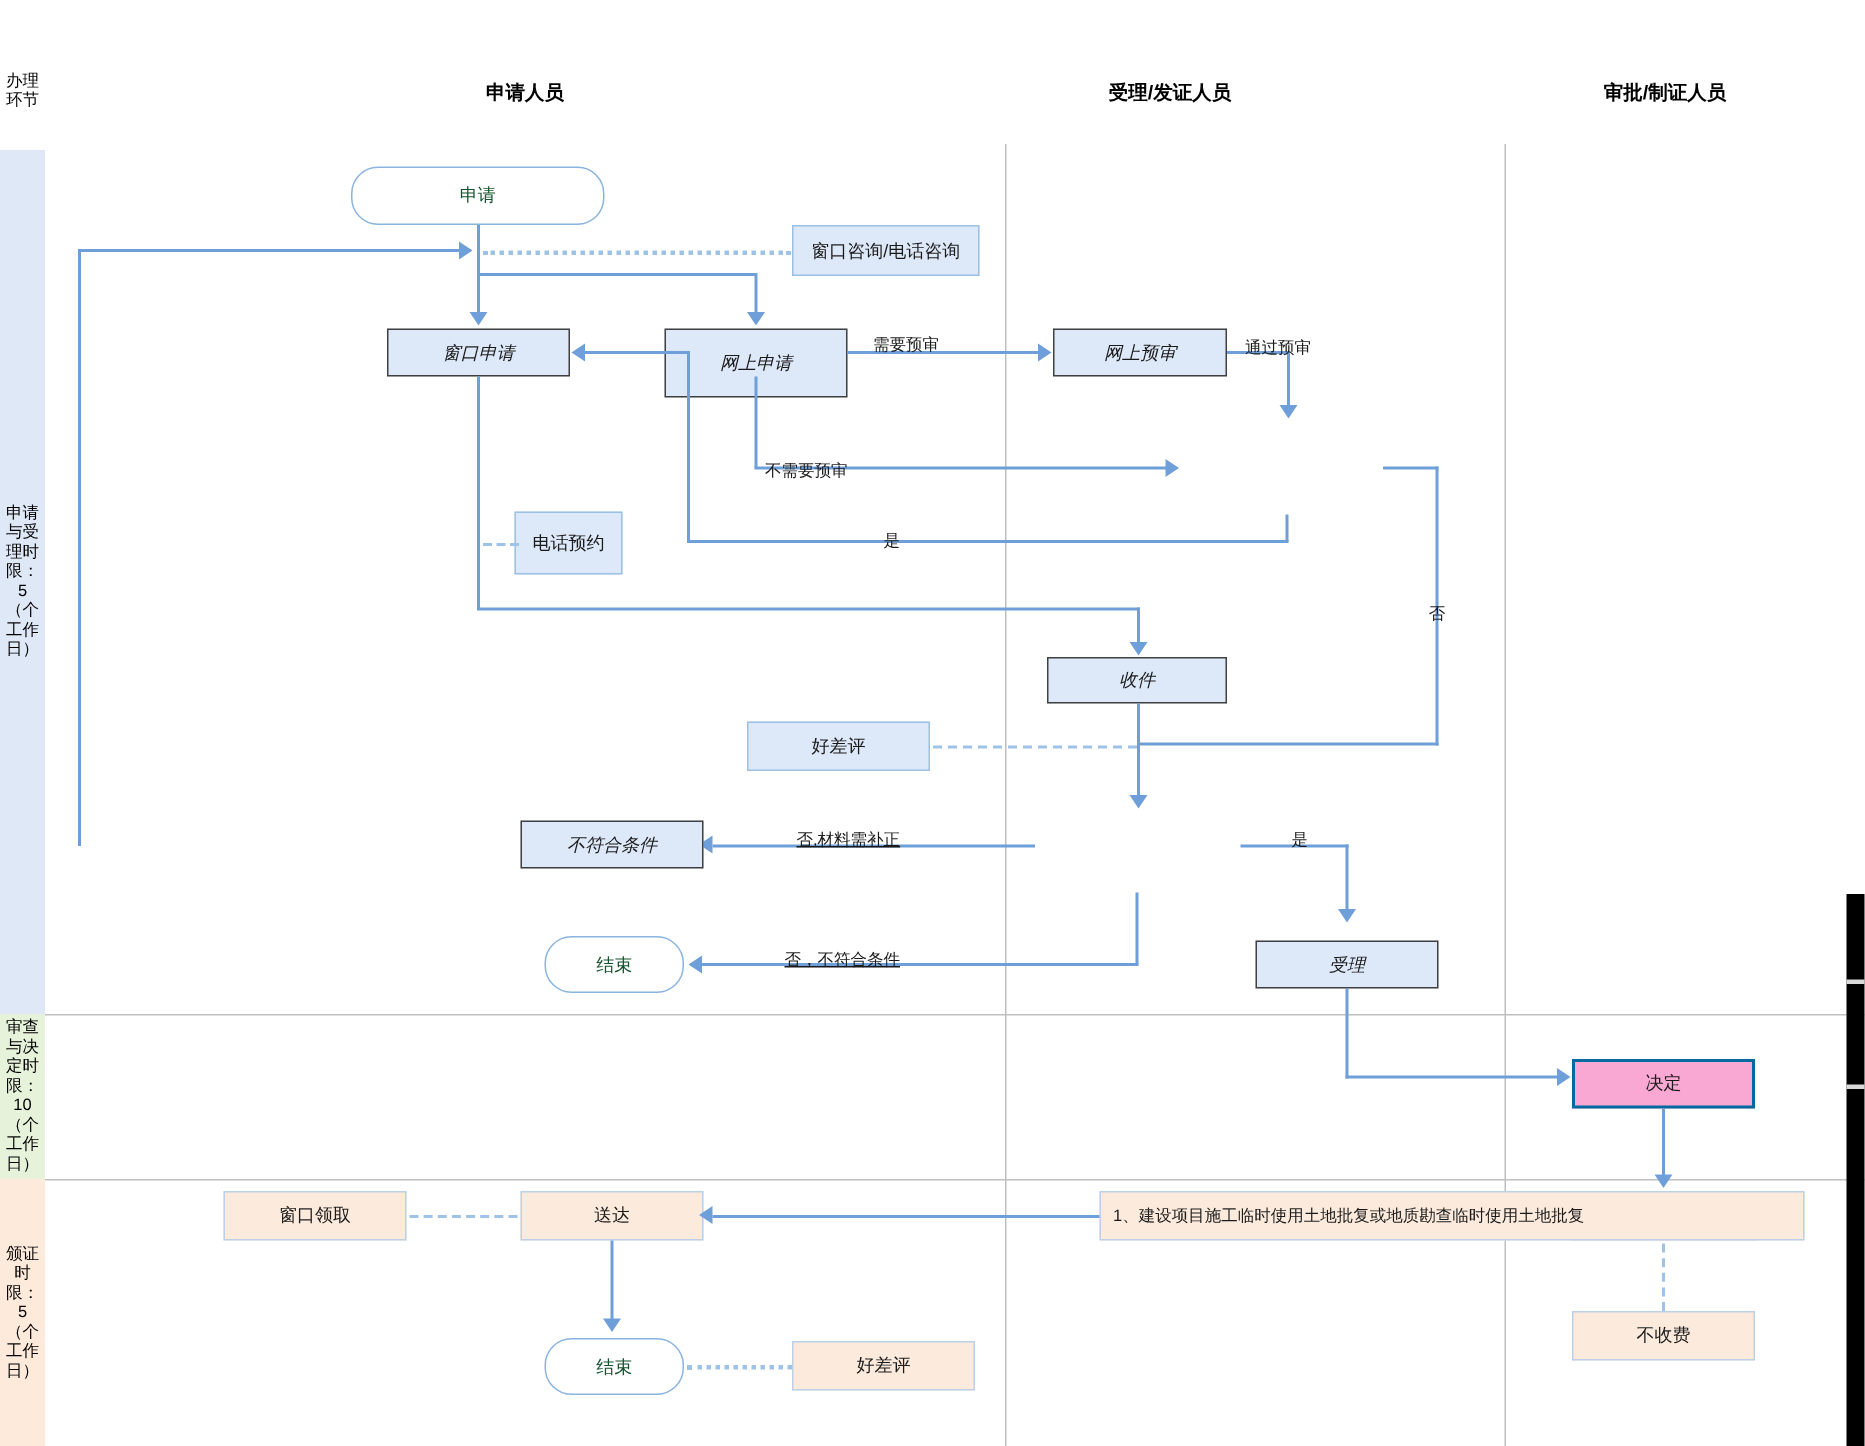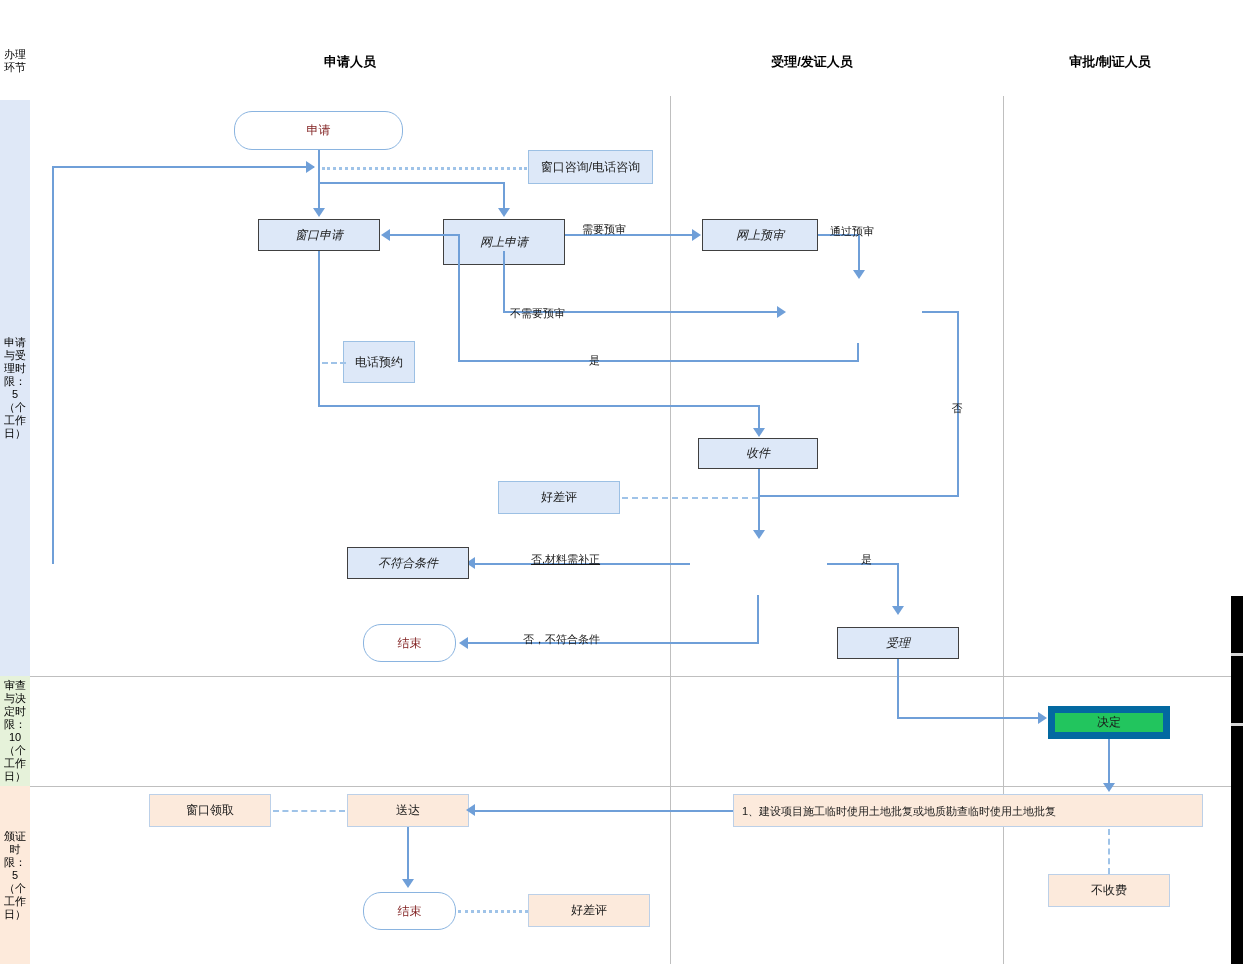--- a/index.html
+++ b/index.html
@@ -42,25 +42,25 @@
   .hdiv{position:absolute;height:1px;background:#bfbfbf;left:30px;right:0;}
 
   
   .node{
     position:absolute;box-sizing:border-box;display:flex;
     align-items:center;justify-content:center;text-align:center;
     font-size:12px;line-height:15px;color:#1a1a1a;
   }
   .proc-blue{background:#dde8f8;border:1px solid #404040;font-style:italic;}
   .note-blue{background:#dde8f8;border:1px solid #9cc0e4;}
-  .proc-green{background:#22c55e;border:7px solid #0369a1;text-align:right;}
+  .proc-green{background:#f9a8d4;border:2px solid #0369a1;text-align:right;}
   .proc-orange{background:#fceadc;border:1px solid #bcd0e8;}
   .term{
     background:#ffffff;border:1px solid #8ab4e0;border-radius:18px;
-    color:#7f1d1d;font-size:12px;
+    color:#14532d;font-size:12px;
   }
 
   
   .diamond{position:absolute;}
   .diamond .dshape{
     position:absolute;left:0;top:0;width:100%;height:100%;
     background:#dde8f8;border:1px solid #9cc0e4;
     transform:rotate(45deg);
   }
   .diamond .dtxt{
@@ -109,21 +109,21 @@
   .scroll-strip{position:absolute;background:#000;}
   .scroll-gap{position:absolute;background:#d9d9d9;}
 </style>
 </head>
 <body>
 
 <div id="stage">
 
 
   <div class="lane-head" style="left:260px;top:53px;width:180px;">申请人员</div>
-  <div class="lane-head" style="left:732px;top:53px;width:160px;">受理/发证人员</div>
+  <div class="lane-head" style="left:700px;top:53px;width:160px;">受理/发证人员</div>
   <div class="lane-head" style="left:1030px;top:53px;width:160px;">审批/制证人员</div>
 
   <div class="phase-col">
     <div class="phase phase-top" style="top:22px;height:78px;">
       <span>办理环节</span>
     </div>
     <div class="phase phase-a" style="top:100px;height:576px;">
       <span>申请与受理时限：5（个工作日）</span>
     </div>
     <div class="phase phase-b" style="top:676px;height:110px;">
@@ -210,21 +210,21 @@
 
 
   <div class="ln lnh" style="left:475px;top:563px;width:215px;"></div>
   <div class="arw arw-l" style="left:466px;top:557px;"></div>
   <div class="elbl" style="left:531px;top:552px;text-decoration:underline;">否,材料需补正</div>
   <div class="node proc-blue" style="left:347px;top:547px;width:122px;height:32px;">不符合条件</div>
 
   <div class="ln lnv" style="left:757px;top:595px;height:48px;"></div>
   <div class="ln lnh" style="left:468px;top:642px;width:291px;"></div>
   <div class="arw arw-l" style="left:459px;top:637px;"></div>
-  <div class="elbl" style="left:523px;top:632px;">否，不符合条件</div>
+  <div class="elbl" style="left:523px;top:632px;text-decoration:underline;">否，不符合条件</div>
   <div class="node term" style="left:363px;top:624px;width:93px;height:38px;">结束</div>
 
   <div class="ln lnh" style="left:827px;top:563px;width:72px;"></div>
   <div class="ln lnv" style="left:897px;top:563px;height:47px;"></div>
   <div class="arw arw-d" style="left:892px;top:606px;"></div>
   <div class="elbl" style="left:861px;top:552px;">是</div>
   <div class="node proc-blue" style="left:837px;top:627px;width:122px;height:32px;">受理</div>
 
   <div class="ln lnv" style="left:897px;top:659px;height:60px;"></div>
   <div class="ln lnh" style="left:897px;top:717px;width:143px;"></div>

